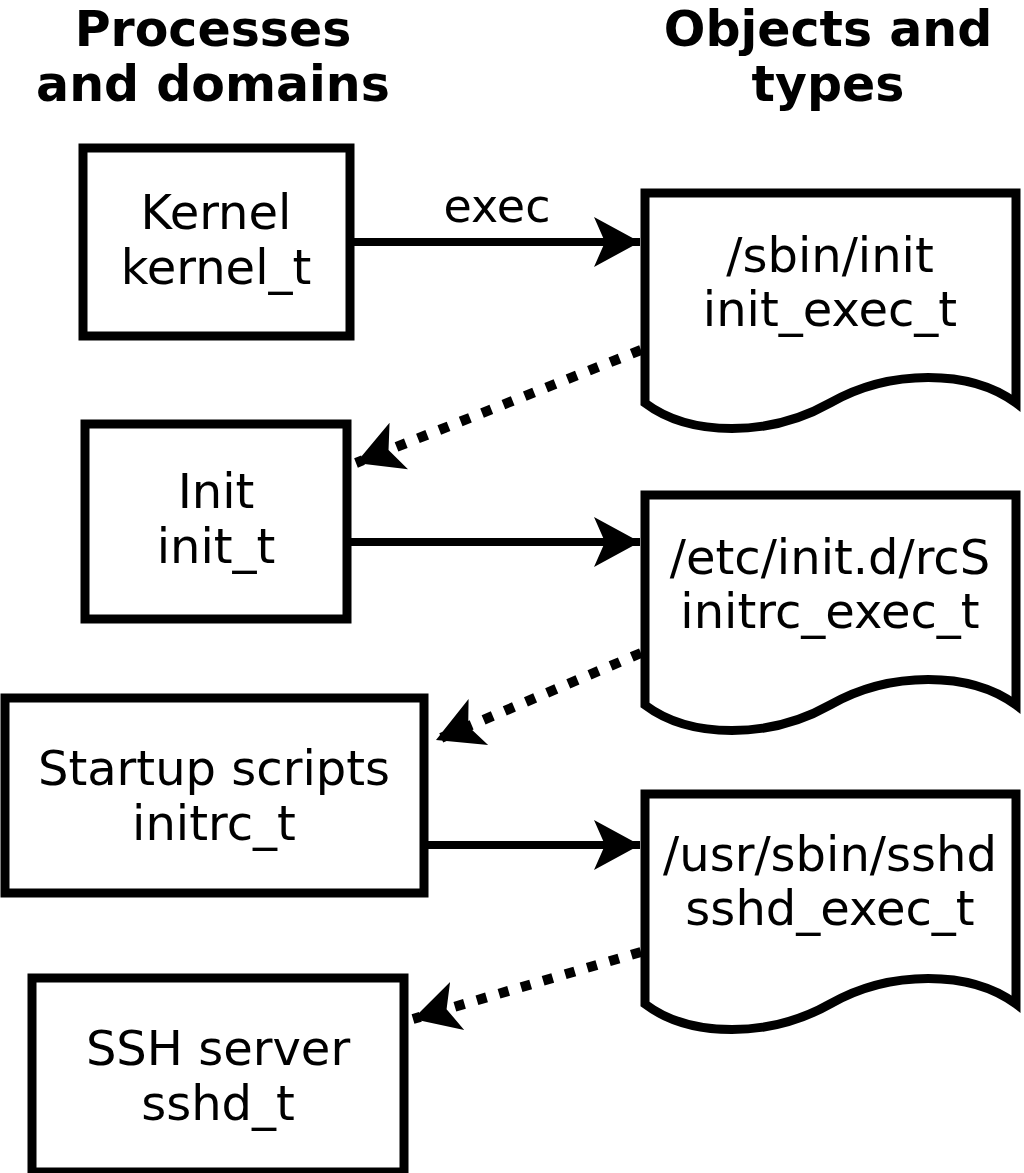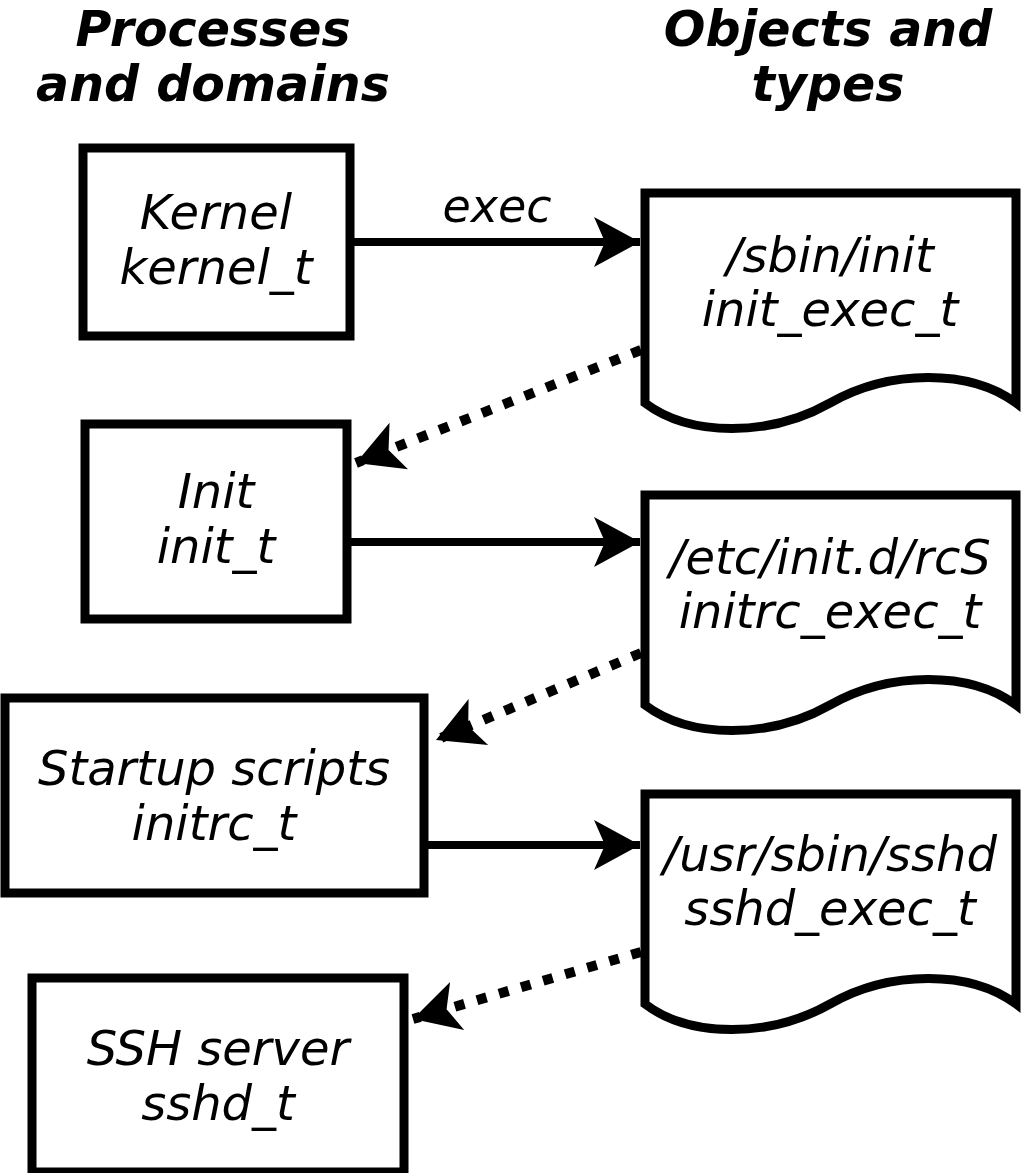--- a/index.html
+++ b/index.html
@@ -5,21 +5,20 @@
   html, body {
     margin: 0;
     padding: 0;
     background: #ffffff;
   }
   .canvas-wrap {
     width: 1024px;
     height: 1173px;
     background: #ffffff;
     overflow: hidden;
-    font-style: italic;
   }
   svg {
     display: block;
     font-family: "DejaVu Sans", sans-serif;
   }
   .hdr {
     font-size: 49px;
     font-weight: bold;
     fill: #000000;
     text-anchor: middle;

